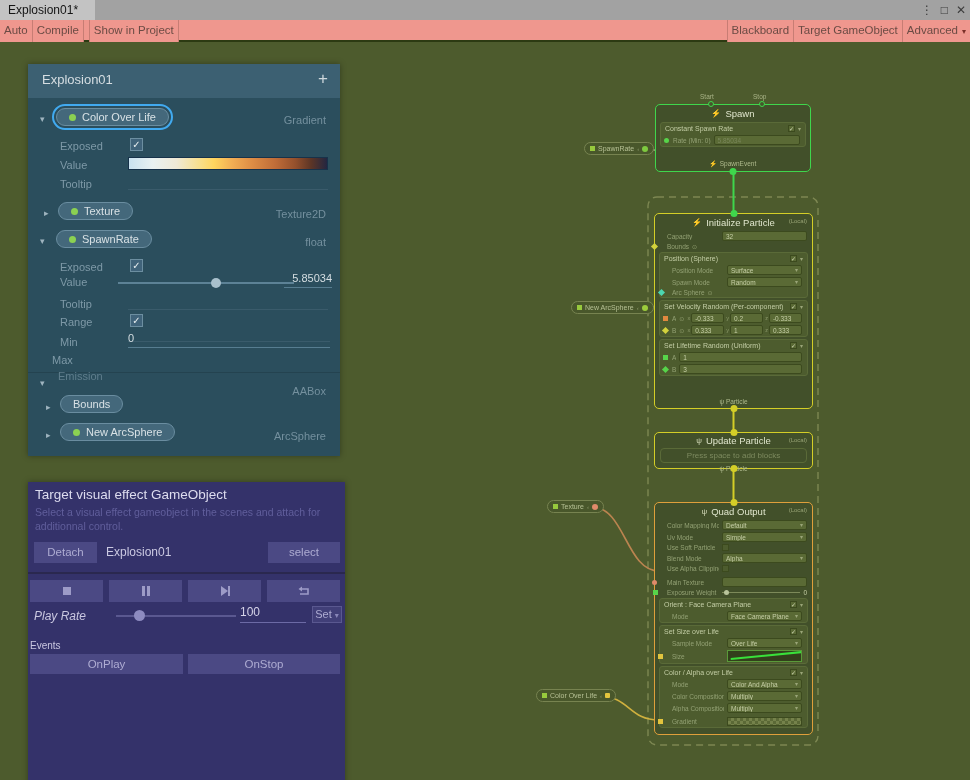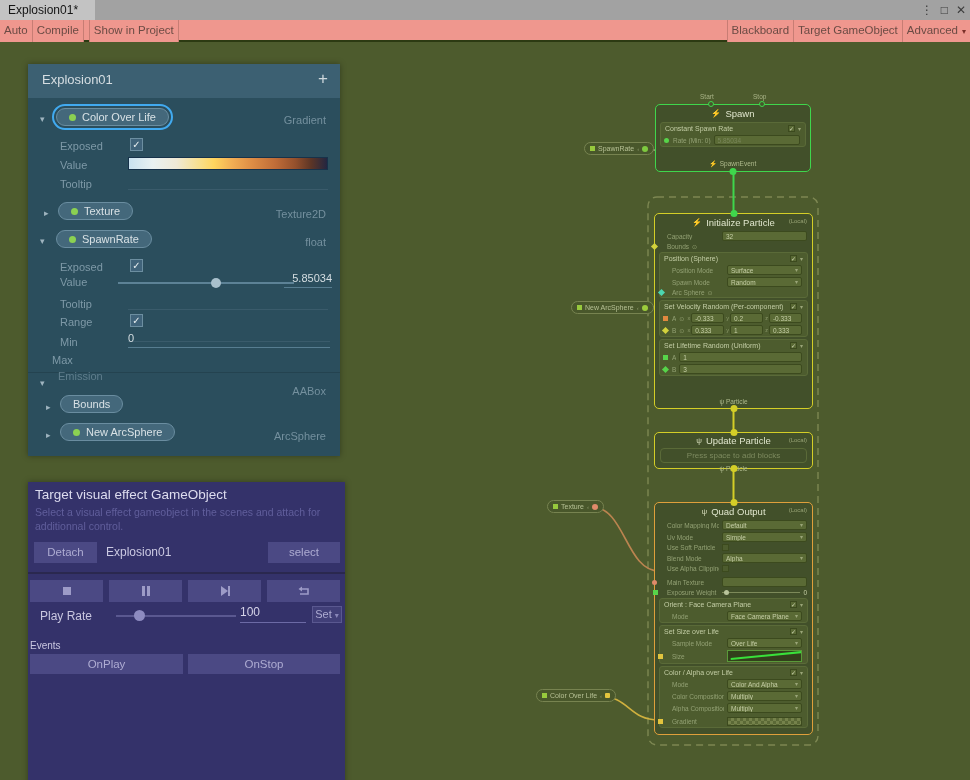--- a/index.html
+++ b/index.html
@@ -240,21 +240,21 @@
           <rect x="9" y="1" width="2" height="10" fill="#9d9bc7"></rect>
         </svg>
     </div>
     <div class="pbtn" style="left:239px;top:98px;width:73px;height:22px;padding-top:5px;">
       <svg class="icon-svg" width="14" height="12" viewBox="0 0 14 12">
           <path d="M3,9 H11 V4 H5" fill="none" stroke="#9d9bc7" stroke-width="1.6"></path>
           <polygon points="5,1.5 5,6.5 1.5,4" fill="#9d9bc7"></polygon>
         </svg>
     </div>
 
-    <span class="tp-label" style="left:12px;top:127px;">Play Rate</span>
+    <span class="tp-label" style="left:6px;top:127px;font-style:italic;">Play Rate</span>
     <div class="tp-sliderT" style="left:88px;top:133px;width:120px;"></div>
     <div class="tp-sliderH" style="left:106px;top:128px;"></div>
     <div class="tp-field" style="left:212px;top:123px;width:66px;height:18px;">100</div>
     <div class="setbtn" style="left:284px;top:124px;width:30px;"><span>Set</span> <span style="font-size:8px;color:#8886b8;">▾</span></div>
 
     <span class="tp-label" style="left:2px;top:158px;font-size:10px;">Events</span>
     <div class="pbtn" style="left:2px;top:172px;width:153px;height:20px;line-height:20px;">OnPlay</div>
     <div class="pbtn" style="left:160px;top:172px;width:152px;height:20px;line-height:20px;">OnStop</div>
   </div>
 

